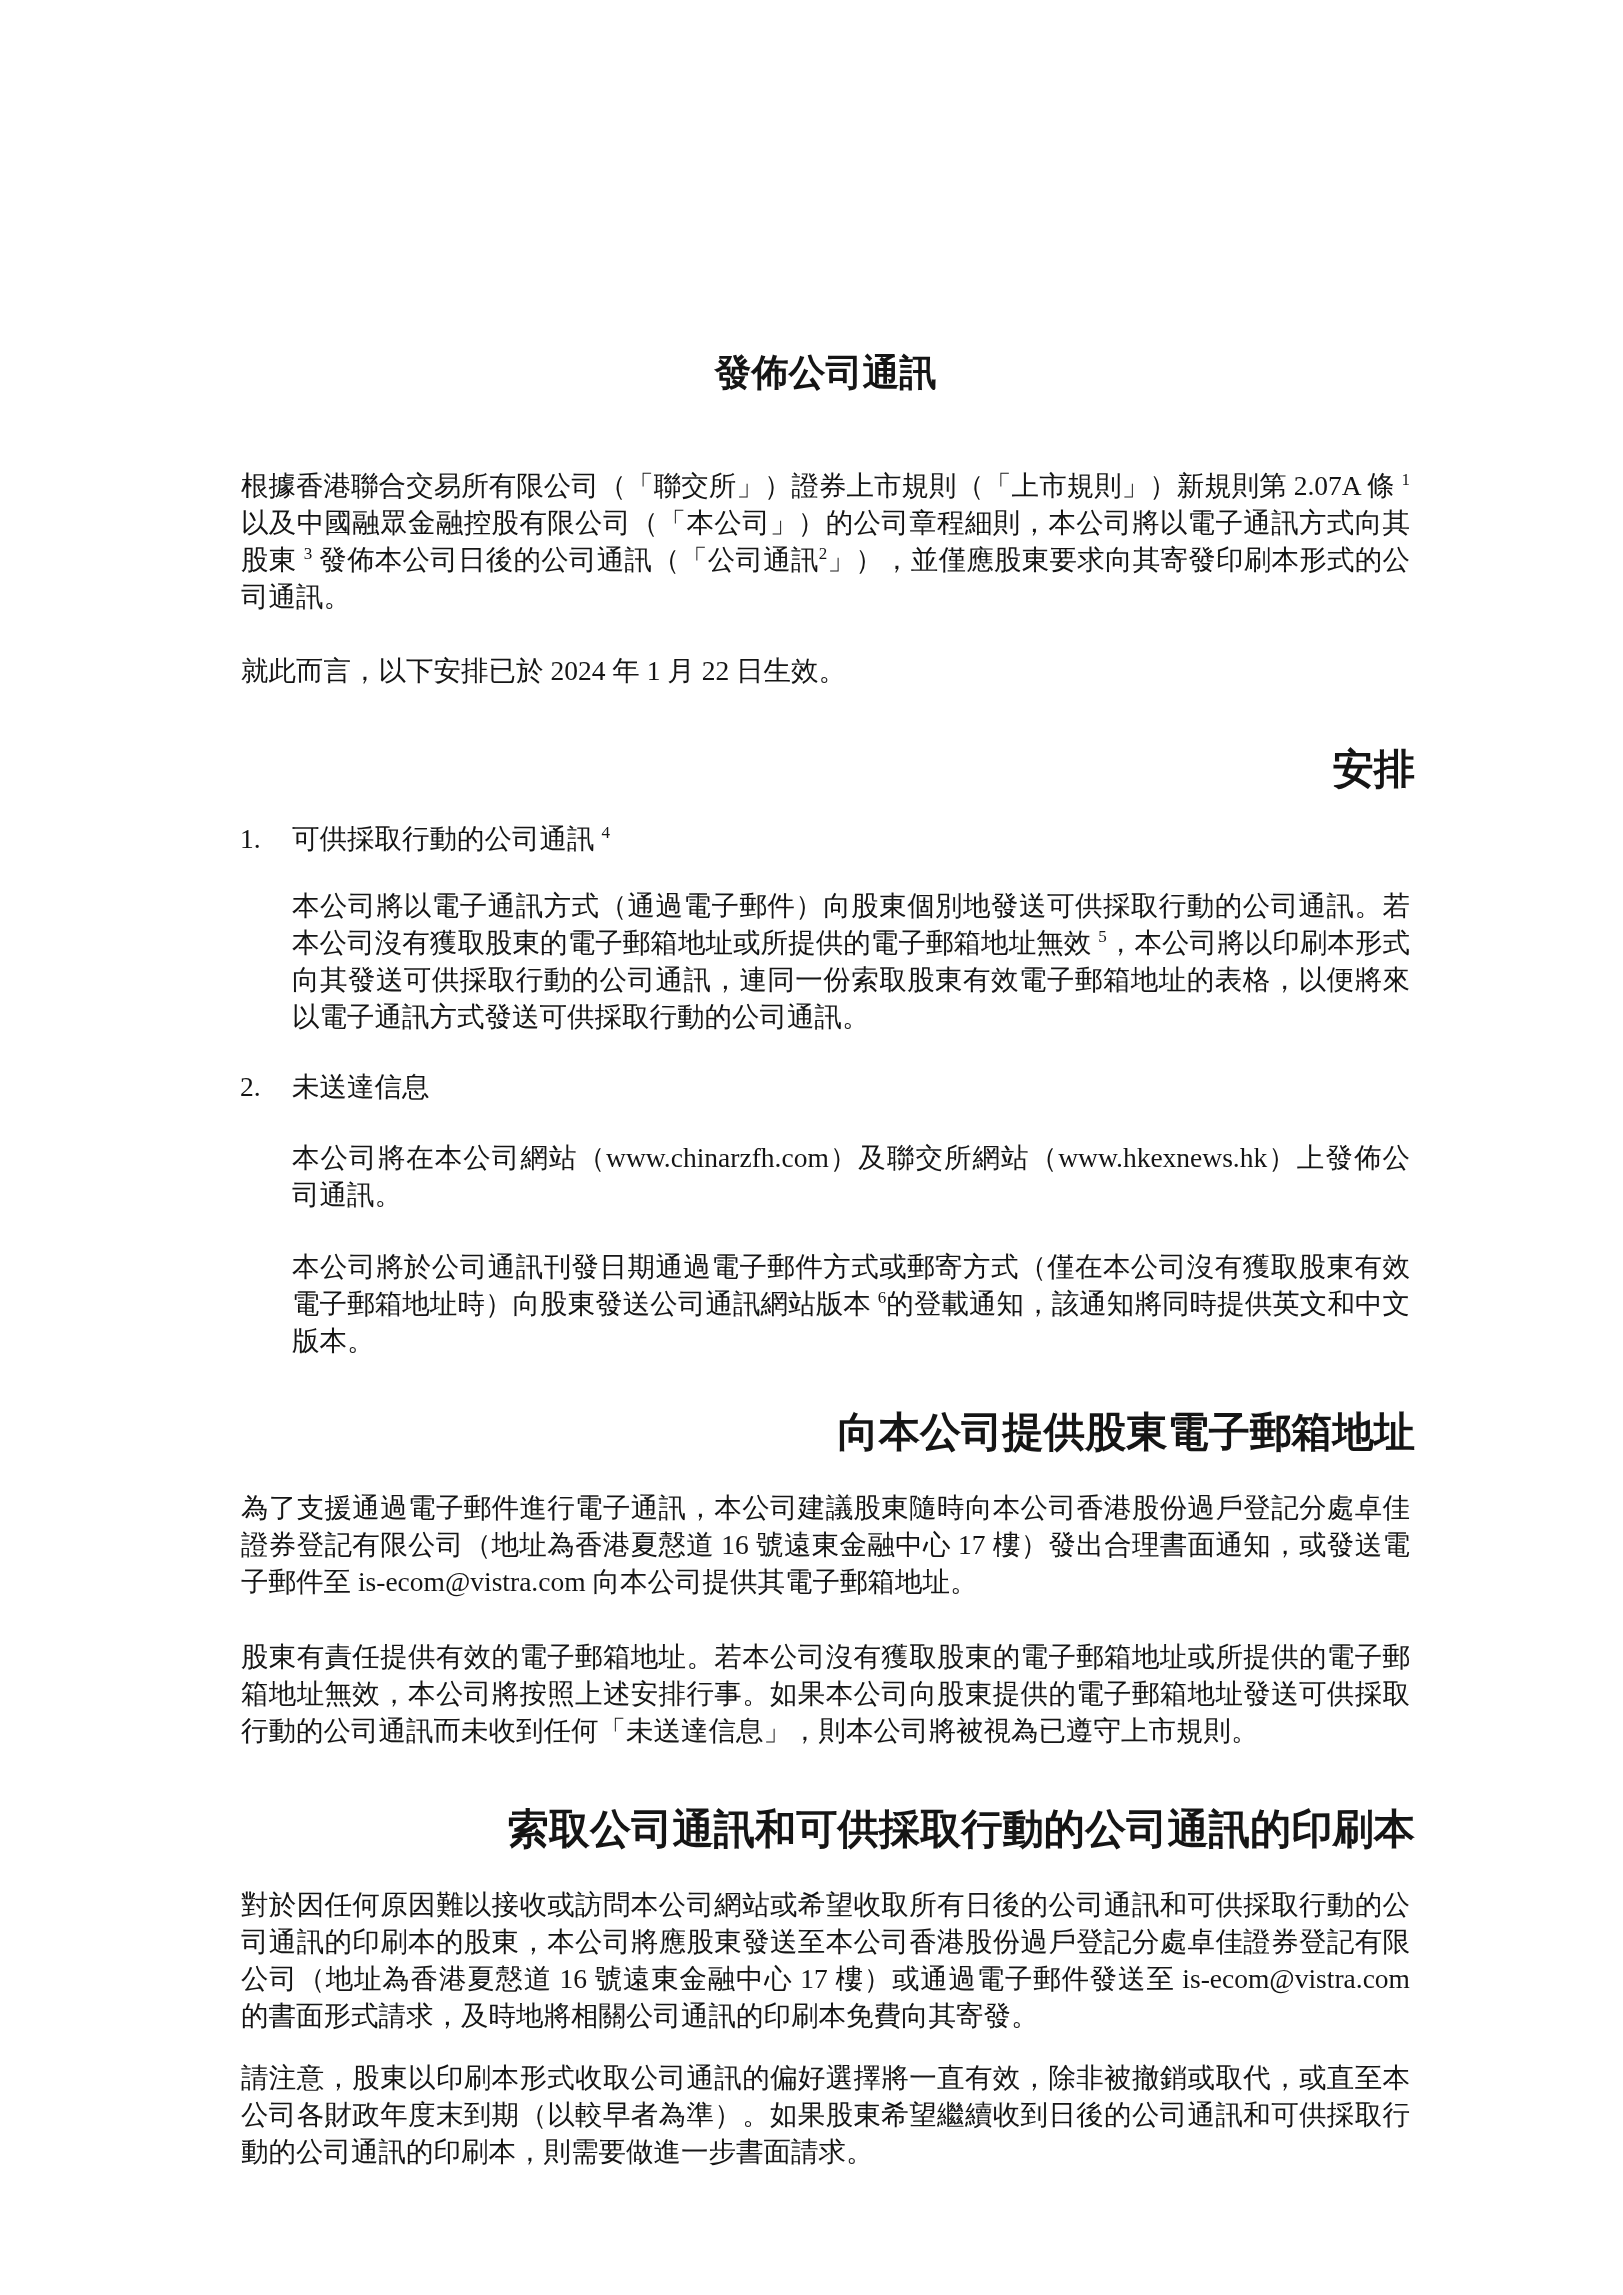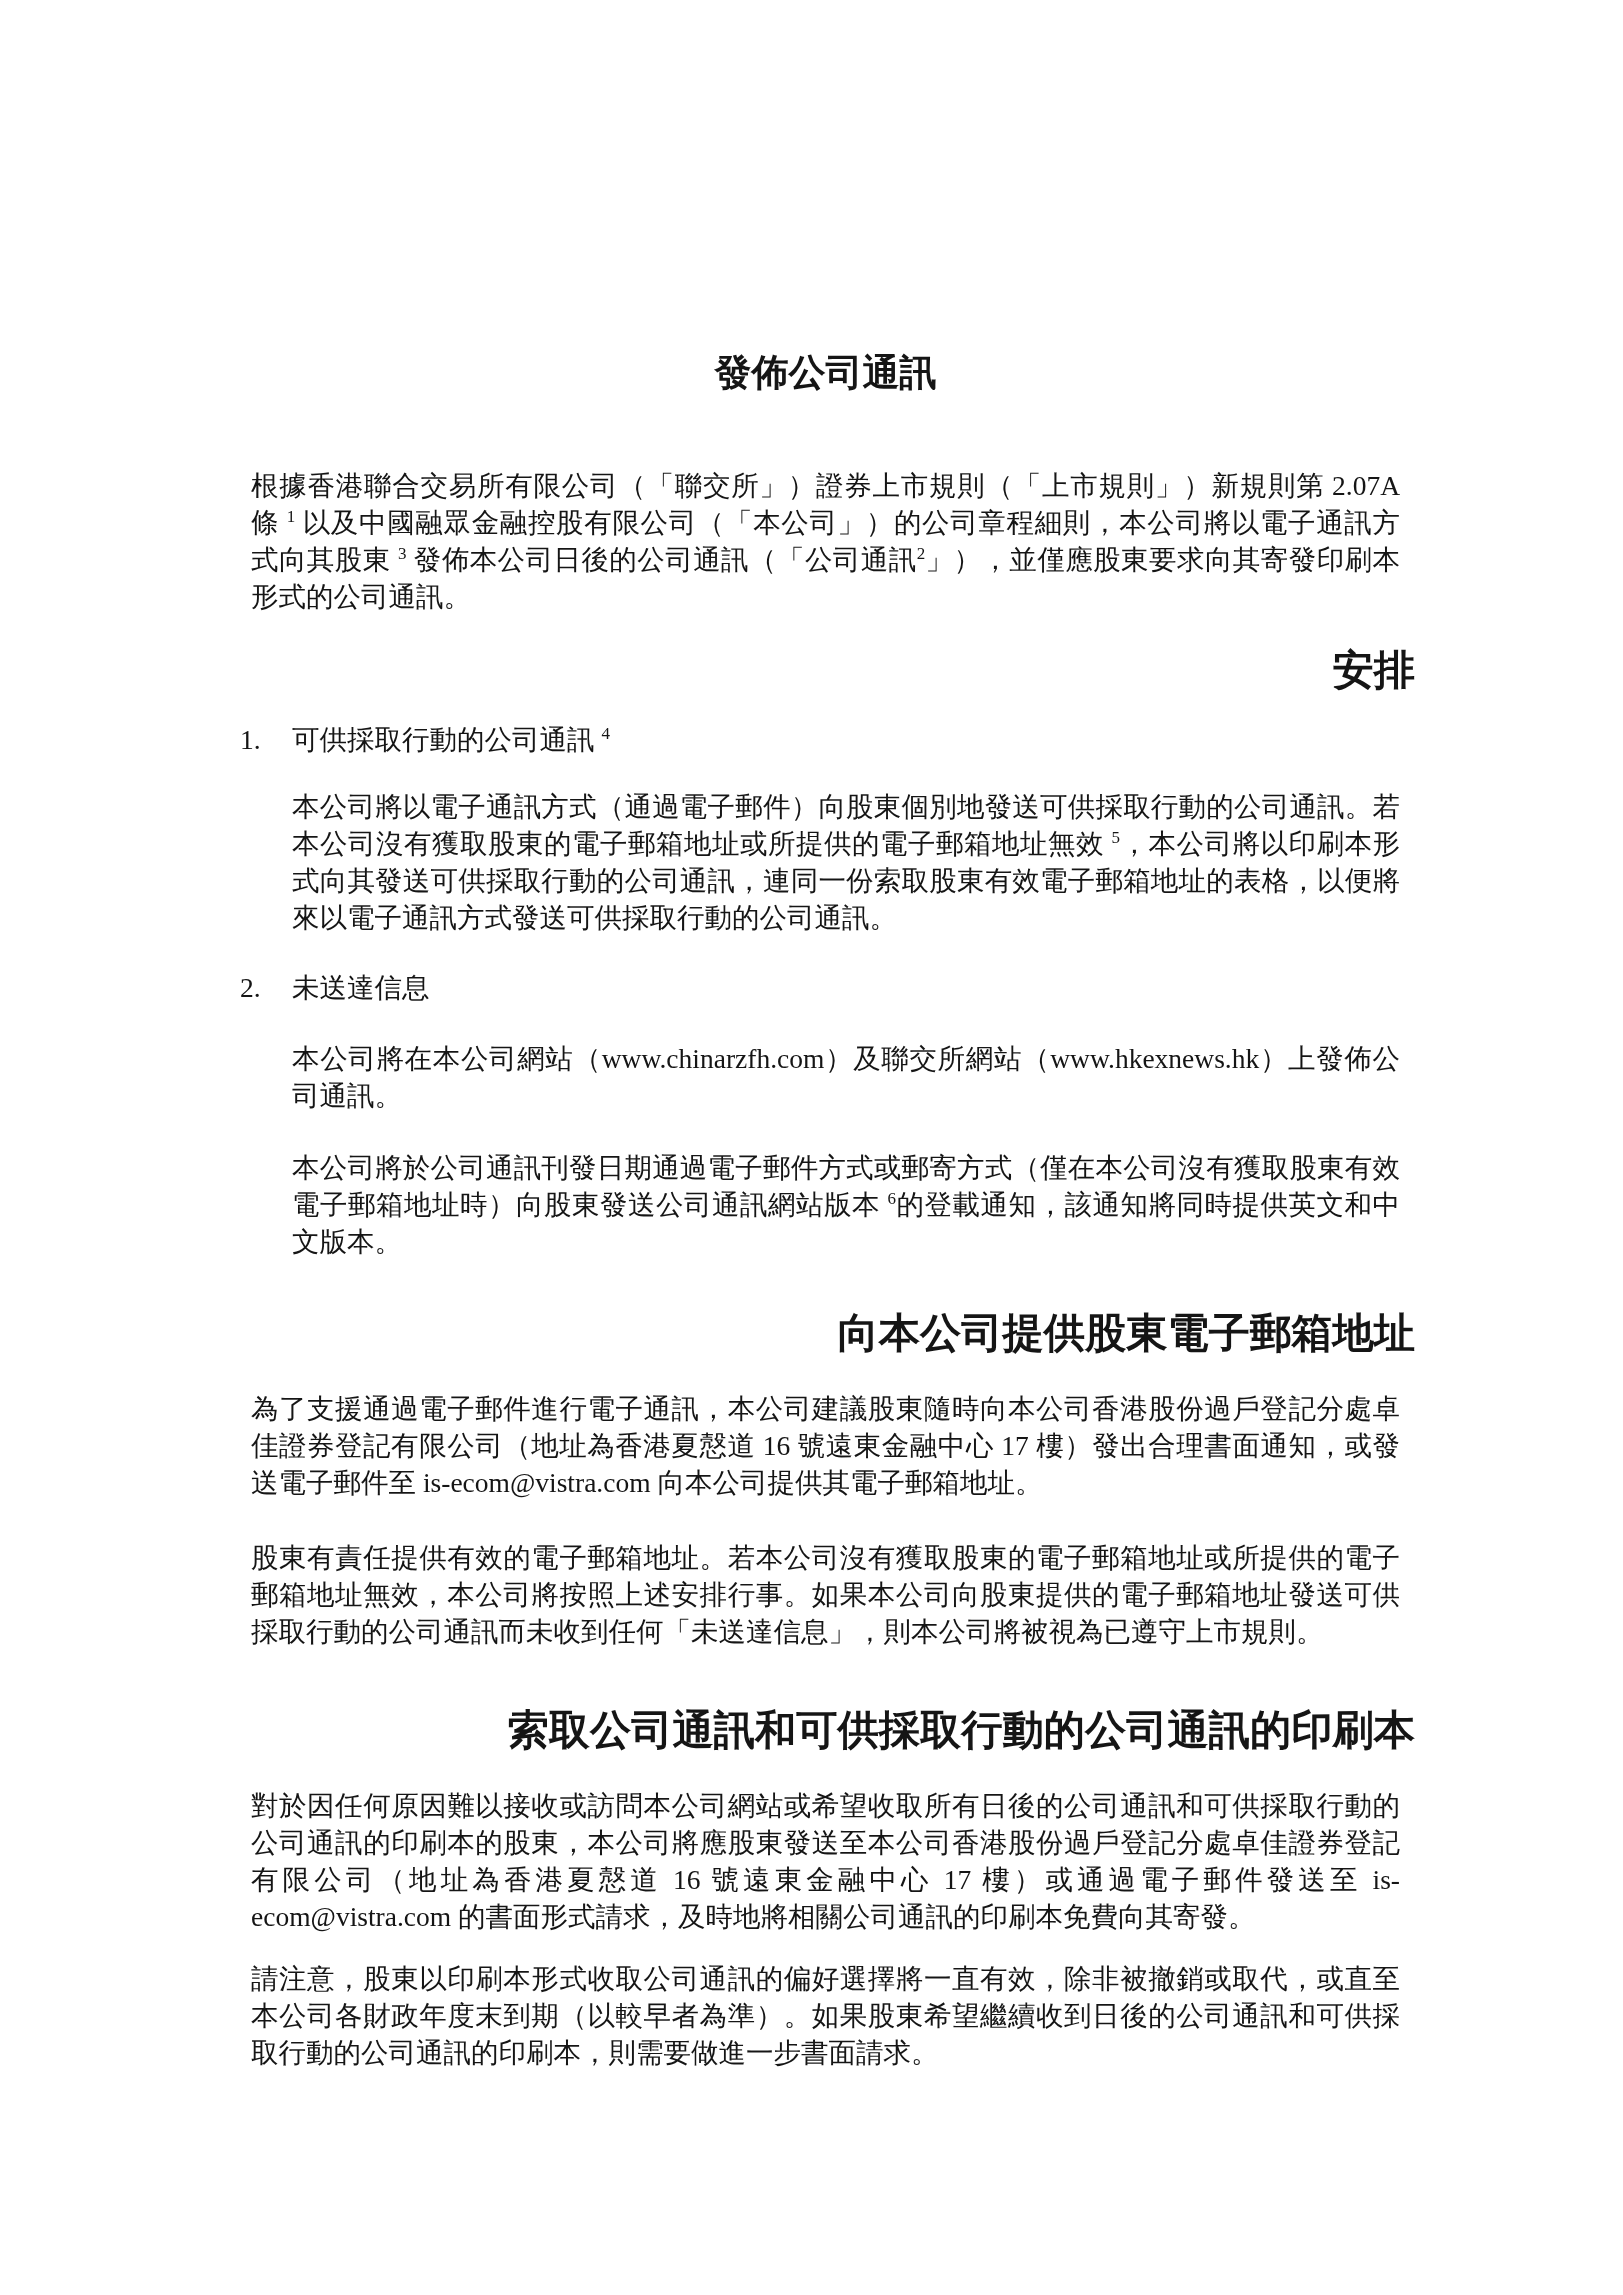--- a/index.html
+++ b/index.html
@@ -25,21 +25,21 @@
     overflow: hidden;
   }
   .doc-title {
     text-align: center;
     font-weight: bold;
     font-size: 37px;
     line-height: 46px;
     margin: 0 0 71px 0;
   }
   .para {
-    margin: 15px;
+    margin: 5px;
     text-align: justify;
   }
   .heading {
     margin: 0;
     font-weight: bold;
     text-align: right;
   }
   sup {
     font-size: 17px;
     line-height: 0;
@@ -73,20 +73,21 @@
 </style>
 </head>
 <body>
 
 <div class="page">
 
   <h1 class="doc-title">發佈公司通訊</h1>
 
   <p class="para mb57"><span>根據香港聯合交易所有限公司（「聯交所」）證券上市規則（「上市規則」）新規則第 2.07A 條 </span><sup>1</sup><span> 以及中國融眾金融控股有限公司（「本公司」）的公司章程細則，本公司將以電子通訊方式向其股東 </span><sup>3</sup><span> 發佈本公司日後的公司通訊（「公司通訊</span><sup>2</sup><span>」），並僅應股東要求向其寄發印刷本形式的公司通訊。</span></p>
 
+  <p class="para mb94">就此而言，以下安排已於 2024 年 1 月 22 日生效。</p>
 
   <h2 class="heading mb49">安排</h2>
 
   <div class="list-row mb46">
     <span class="list-num">1.</span>
     <span class="list-title"><span>可供採取行動的公司通訊 </span><sup>4</sup></span>
   </div>
   <p class="para list-body mb51"><span>本公司將以電子通訊方式（通過電子郵件）向股東個別地發送可供採取行動的公司通訊。若本公司沒有獲取股東的電子郵箱地址或所提供的電子郵箱地址無效 </span><sup>5</sup><span>，本公司將以印刷本形式向其發送可供採取行動的公司通訊，連同一份索取股東有效電子郵箱地址的表格，以便將來以電子通訊方式發送可供採取行動的公司通訊。</span></p>
 
   <div class="list-row mb52">

